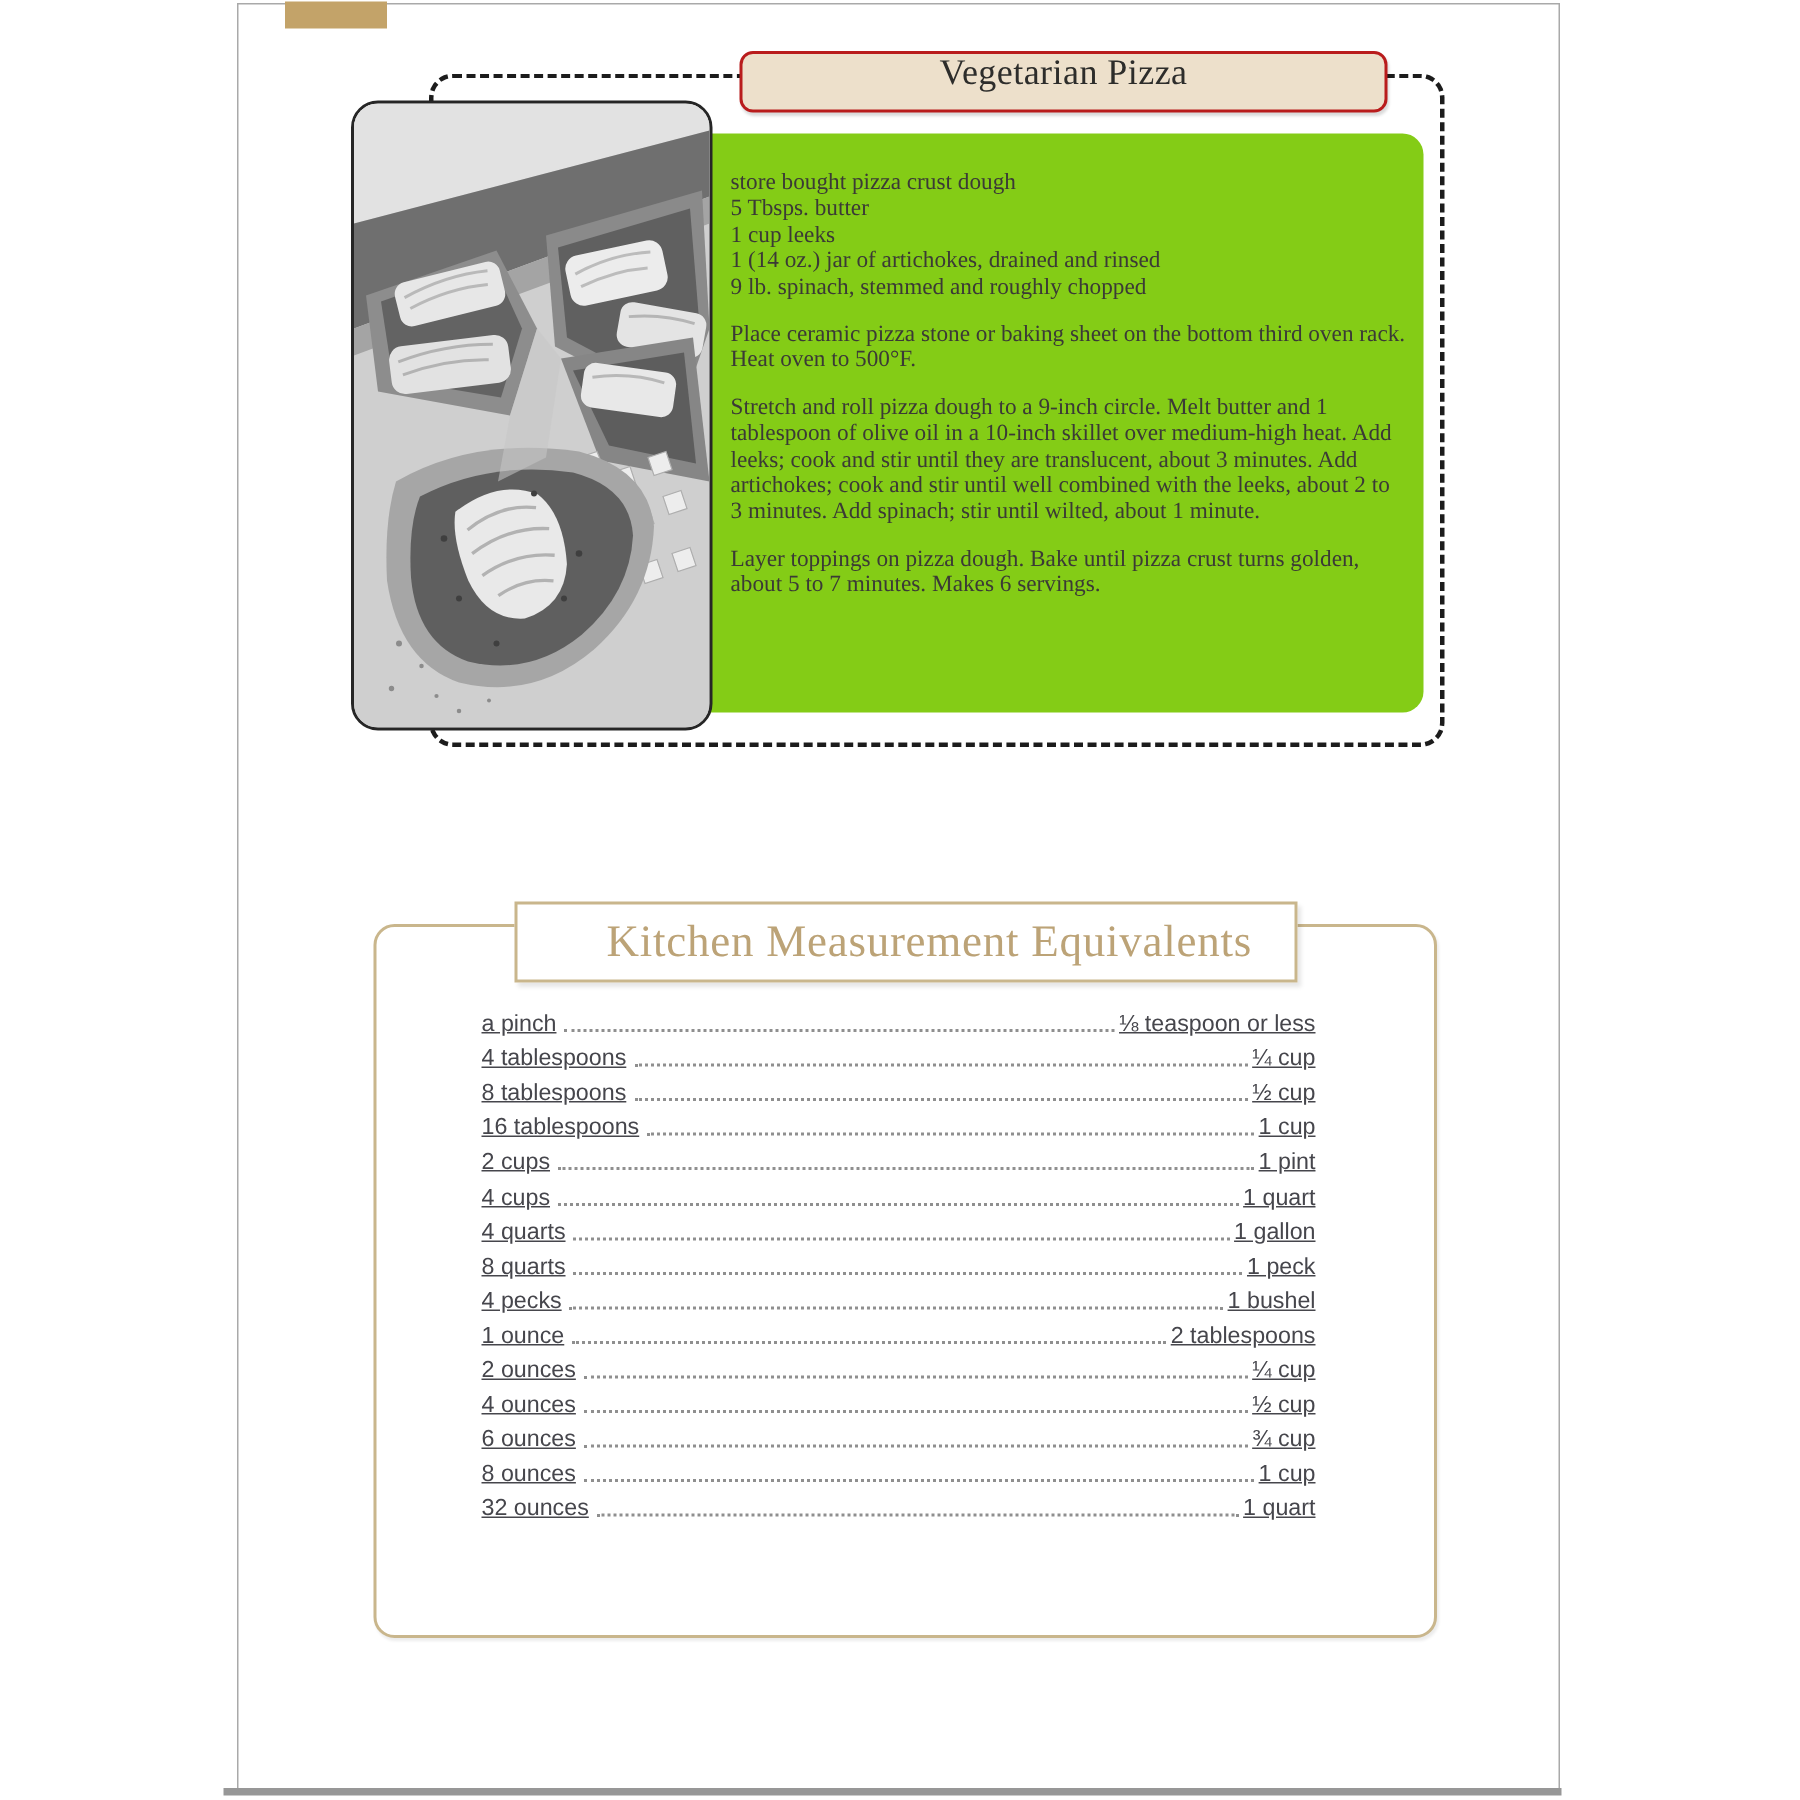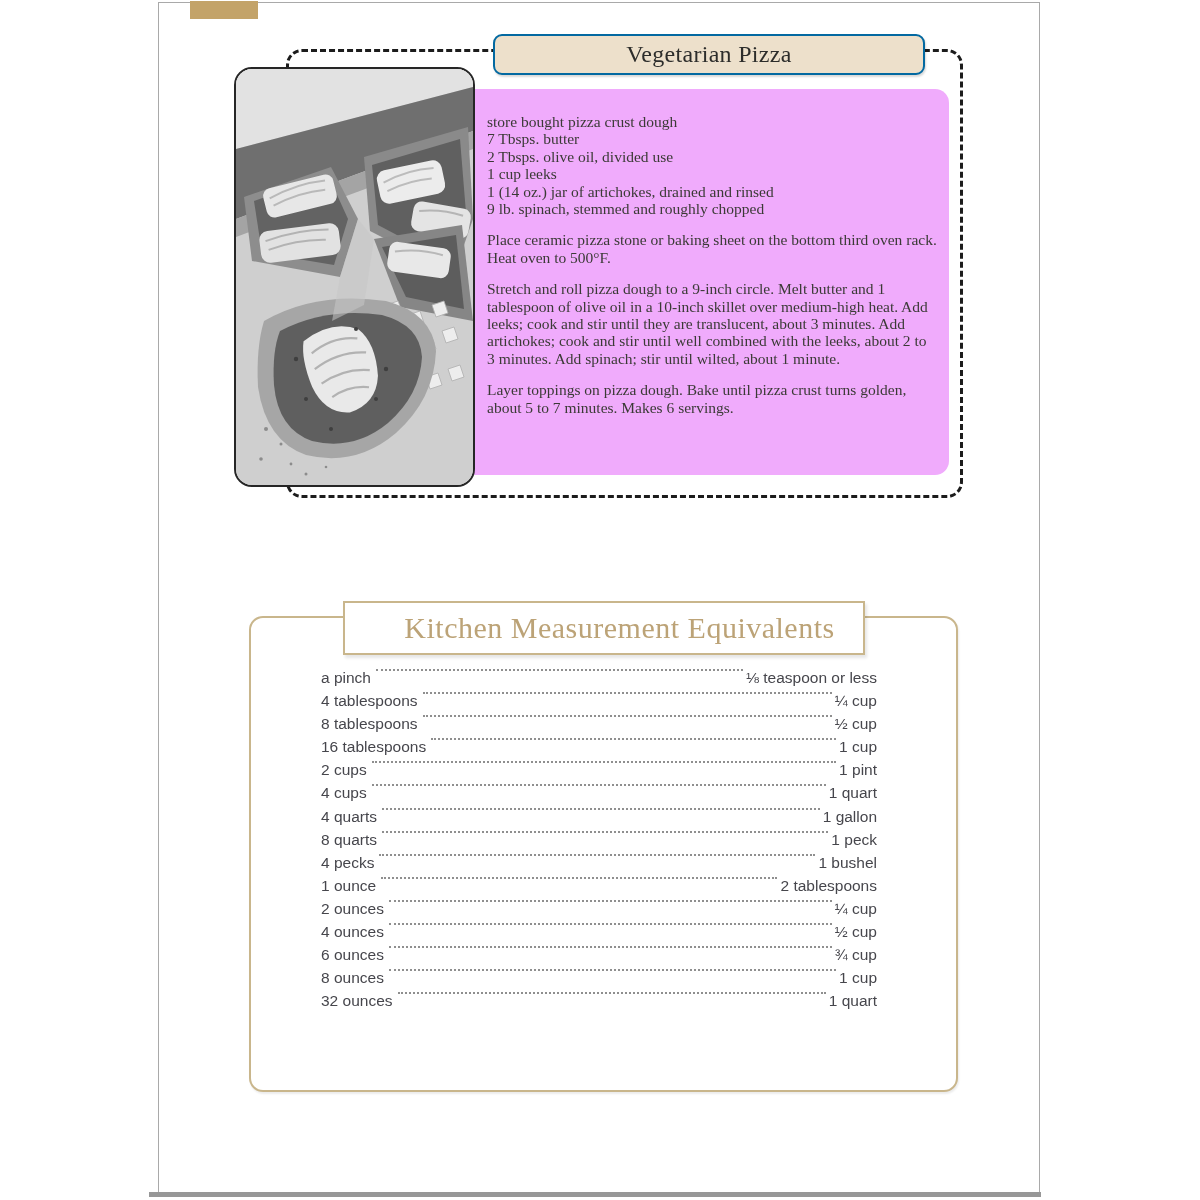--- a/index.html
+++ b/index.html
@@ -16,60 +16,59 @@
   .recipe-panel{position:absolute;left:300px;top:86px;width:490px;height:386px;
                 border-radius:14px;}
   .recipe-text{position:absolute;left:28px;top:24px;width:450px;
                font-size:15.5px;line-height:17.4px;color:#3b3a36;}
   .ing-line{white-space:nowrap;}
   .step{margin:14px 0 0 0;}
   .photo{position:absolute;left:75px;top:64px;width:237px;height:416px;
          border:2px solid #262626;border-radius:18px;overflow:hidden;background:#d2d2d2;}
   .photo svg{display:block;}
   .recipe-title-box{position:absolute;left:334px;top:31px;width:428px;height:37px;
-                    border:2px solid #0369a1;border-radius:9px;
-                    display:flex;align-items:center;justify-content:center;
+                    border:2px solid #b91c1c;border-radius:9px;
+                    display:flex;align-items:flex-start;justify-content:center;
                     box-shadow:1px 2px 2px rgba(0,0,0,0.15);}
   .recipe-title-box span{font-size:24px;color:#2d2d2b;letter-spacing:0.3px;}
 
   
   .equiv-box{position:absolute;left:90px;top:613px;width:705px;height:472px;
              border:2px solid #C9B68C;border-radius:14px;background:#ffffff;
              box-shadow:1px 2px 2px rgba(0,0,0,0.08);}
   .equiv-title-box{position:absolute;left:184px;top:598px;width:518px;height:50px;
                    background:#ffffff;border:2px solid #C9B68C;
                    display:flex;align-items:center;justify-content:center;
                    box-shadow:2px 3px 3px rgba(0,0,0,0.10);}
   .equiv-title-box span{font-size:30px;color:#BCA377;letter-spacing:0.5px;margin-left:31px;}
   .equiv-rows{position:absolute;left:162px;top:666px;width:556px;
               font-family:"Liberation Sans", sans-serif;font-size:15.5px;color:#46464c;}
-  .equiv-row{display:flex;align-items:flex-start;height:23.1px;}
+  .equiv-row{display:flex;align-items:flex-end;height:23.1px;text-decoration:underline;}
   .equiv-row .leader{flex:1;border-bottom:2px dotted #8f8f8f;margin:0 3px 4px 5px;}
   .equiv-row .to{white-space:nowrap;}
   .equiv-row .from{white-space:nowrap;}
 </style>
 </head>
 <body>
 
 <div class="stage">
   <div class="page">
     <div class="page-bottom-edge"></div>
     <div class="corner-tab" style="background:#C3A369;"></div>
 
     <div class="dashed-frame"></div>
 
-    <div class="recipe-panel" style="background:#f0abfc;">
+    <div class="recipe-panel" style="background:#84cc16;">
       <div class="recipe-text">
         <div>
 
             <div class="ing-line">store bought pizza crust dough</div>
 
-            <div class="ing-line">7 Tbsps. butter</div>
-
-            <div class="ing-line">2 Tbsps. olive oil, divided use</div>
+            <div class="ing-line">5 Tbsps. butter</div>
+
 
             <div class="ing-line">1 cup leeks</div>
 
             <div class="ing-line">1 (14 oz.) jar of artichokes, drained and rinsed</div>
 
             <div class="ing-line">9 lb. spinach, stemmed and roughly chopped</div>
 
           </div>
         <div>
 

